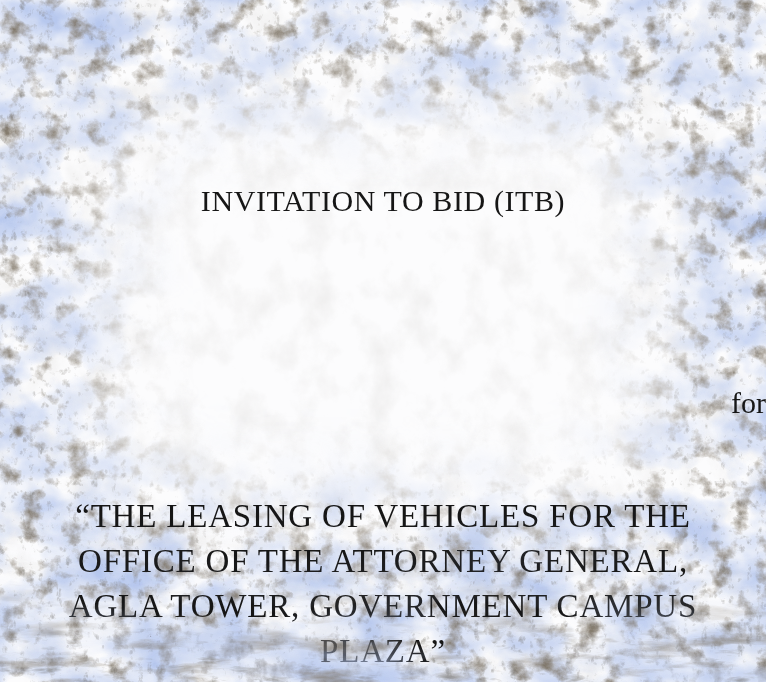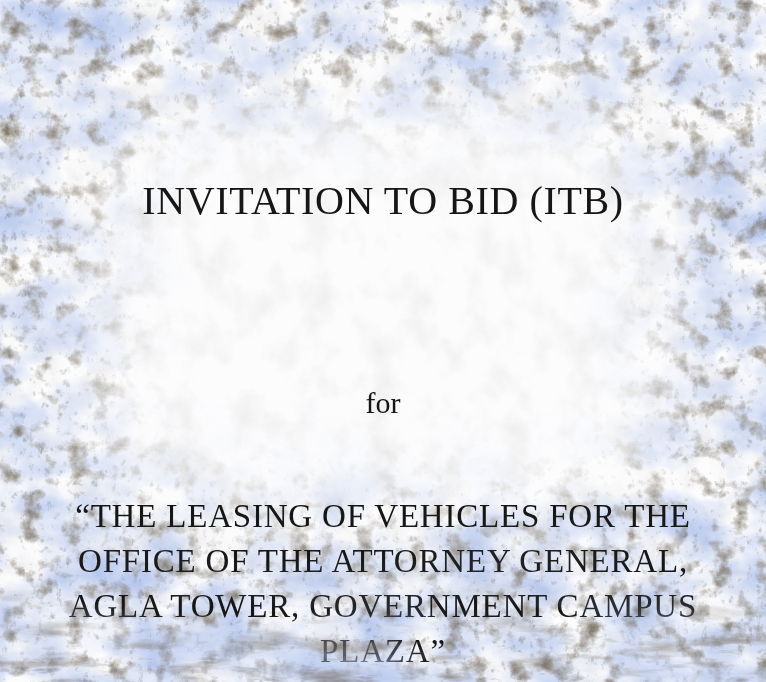--- a/index.html
+++ b/index.html
@@ -28,23 +28,23 @@
   .content{
     position:absolute;left:0;top:0;width:100%;height:100%;
     z-index:1;
     color:var(--text);
   }
   .line{
     position:absolute;left:0;right:0;
     text-align:center;
     white-space:nowrap;
   }
-  .doc-title{top:184px;font-size:40px;line-height:34px;letter-spacing:0.6px;}
+  .doc-title{top:184px;font-size:30px;line-height:34px;letter-spacing:0.6px;}
   .doc-subtitle{top:276px;font-size:30px;line-height:36px;letter-spacing:0.3px;}
-  .doc-for{top:386px;font-size:30px;line-height:34px;}
+  .doc-for{top:386px;font-size:30px;line-height:34px;text-align:right;}
   .doc-subject{
     position:absolute;left:0;right:0;top:494px;
     text-align:center;
     font-size:33px;line-height:45px;letter-spacing:0.8px;
   }
 </style>
 </head>
 <body>
 
 <div class="page">

